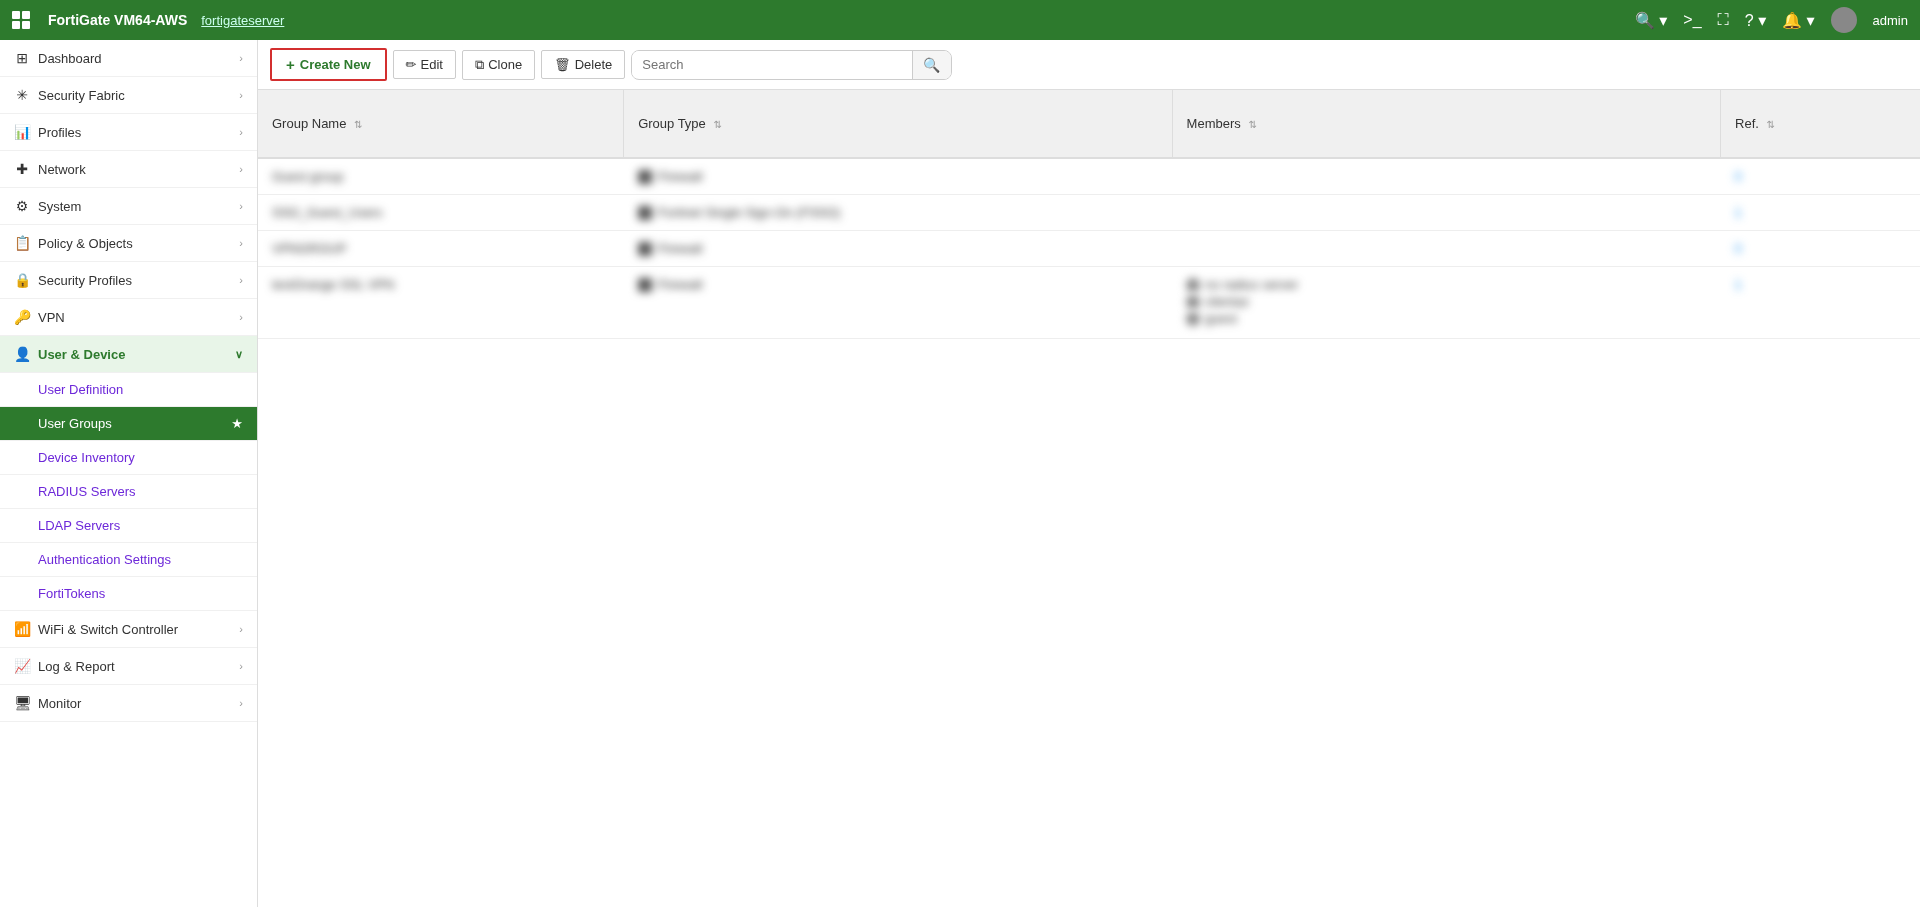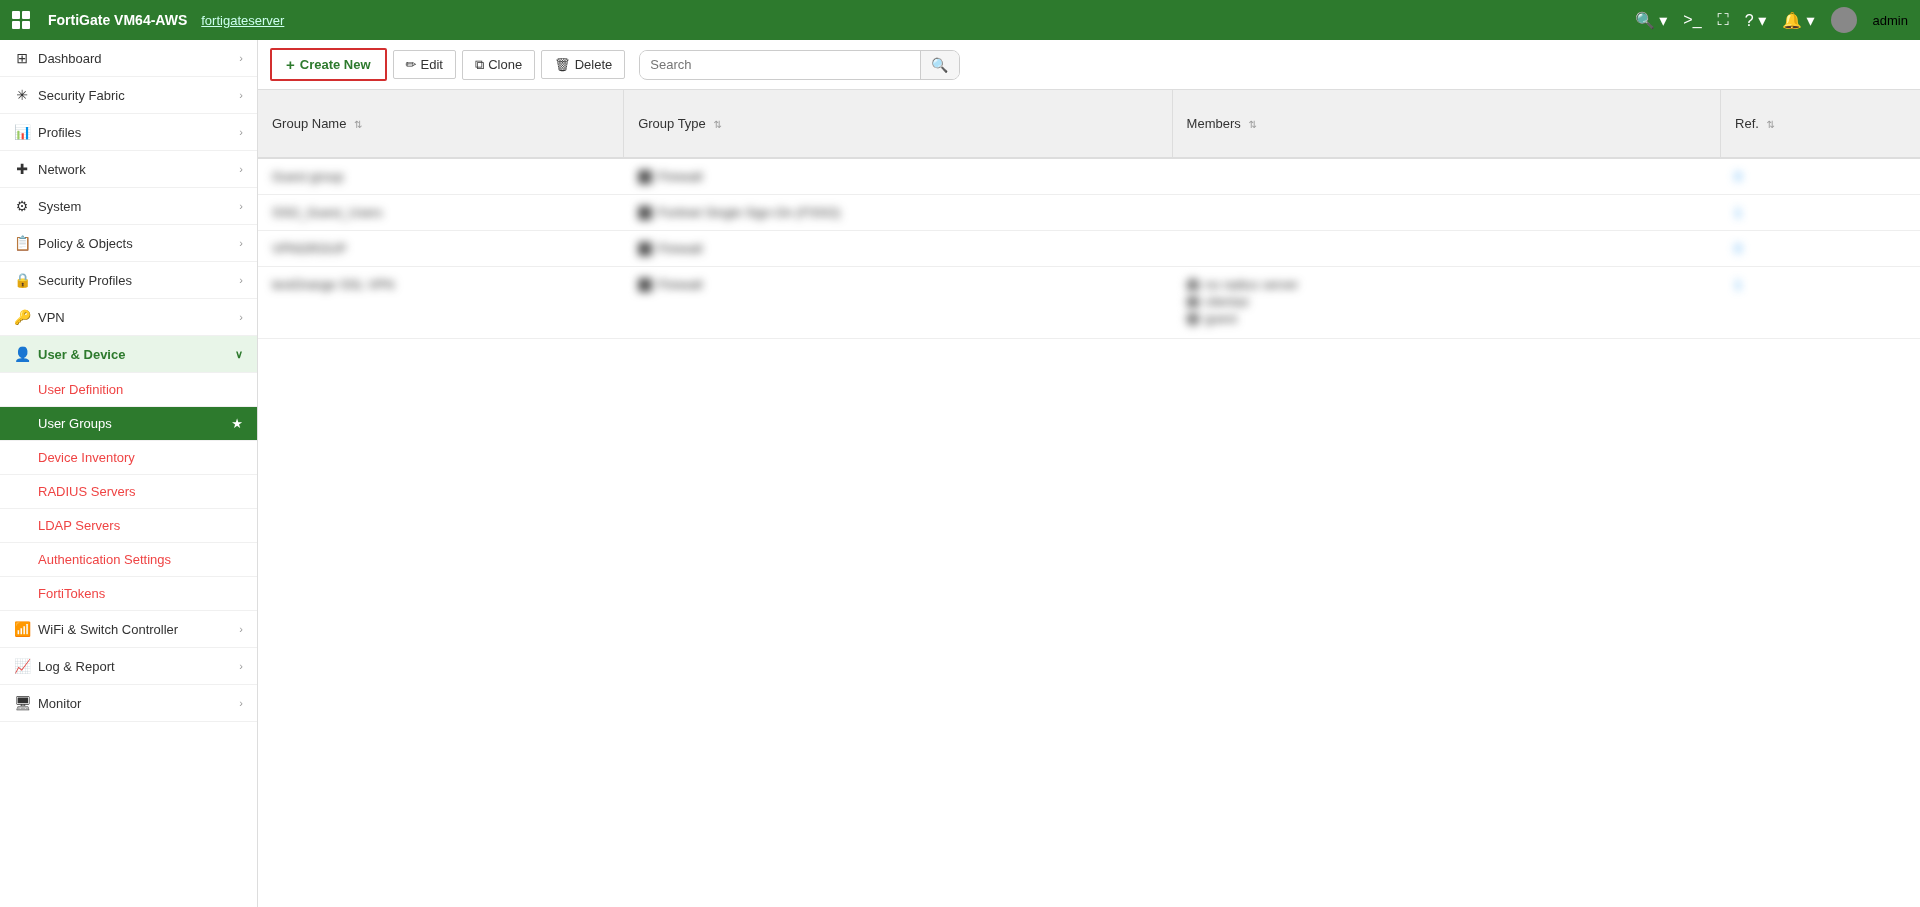--- a/index.html
+++ b/index.html
@@ -18,21 +18,21 @@
     }
     .topbar-left { display: flex; align-items: center; gap: 10px; }
     .topbar-logo { display: flex; align-items: center; gap: 18px; }
     .logo-grid { display: grid; grid-template-columns: 1fr 1fr; gap: 2px; width: 18px; height: 18px; }
     .logo-grid span { background: #fff; border-radius: 1px; display: block; }
     .topbar-appname { font-weight: bold; font-size: 14px; }
     .topbar-hostname { font-size: 13px; text-decoration: underline; margin-left: 4px; color: #cfe; }
     .topbar-right { display: flex; align-items: center; gap: 16px; }
     .topbar-icon { color: #fff; font-size: 16px; cursor: pointer; display: flex; align-items: center; gap: 2px; }
     .topbar-avatar { width: 26px; height: 26px; border-radius: 50%; background: #888; }
-    .topbar-username { color: #000000; font-size: 13px; }
+    .topbar-username { color: #ffffff; font-size: 13px; }
 
     
     .main-layout { display: flex; flex: 1; overflow: hidden; }
 
     
     .sidebar {
       width: 258px;
       background: #fff;
       border-right: 1px solid #ddd;
       overflow-y: auto;
@@ -52,21 +52,21 @@
     }
     .sidebar-item-inner { display: flex; align-items: center; gap: 8px; }
     .sidebar-icon { width: 16px; text-align: center; font-size: 14px; }
     .sidebar-arrow { color: #999; font-size: 11px; }
     .sidebar-arrow.open { color: #2d7a2d; }
 
     
     .sidebar-subitem {
       padding: 9px 14px 9px 38px;
       cursor: pointer;
-      color: #ef4444;
+      color: #6d28d9;
       border-bottom: 1px solid #f0f0f0;
       font-size: 13px;
       display: flex;
       align-items: center;
       justify-content: space-between;
       background: #fff;
     }
     .sidebar-subitem.active-sub {
       background: #2d7a2d;
       color: #fff;
@@ -118,21 +118,20 @@
       border: 1px solid #ccc;
       background: #fff;
       color: #333;
       font-size: 13px;
       cursor: pointer;
       border-radius: 2px;
     }
     .search-wrap {
       display: flex;
       align-items: center;
-      margin-left: 8px;
       border: 1px solid #ccc;
       border-radius: 8px;
       overflow: hidden;
     }
     .search-input {
       border: none;
       outline: none;
       padding: 6px 10px;
       font-size: 13px;
       width: 280px;

